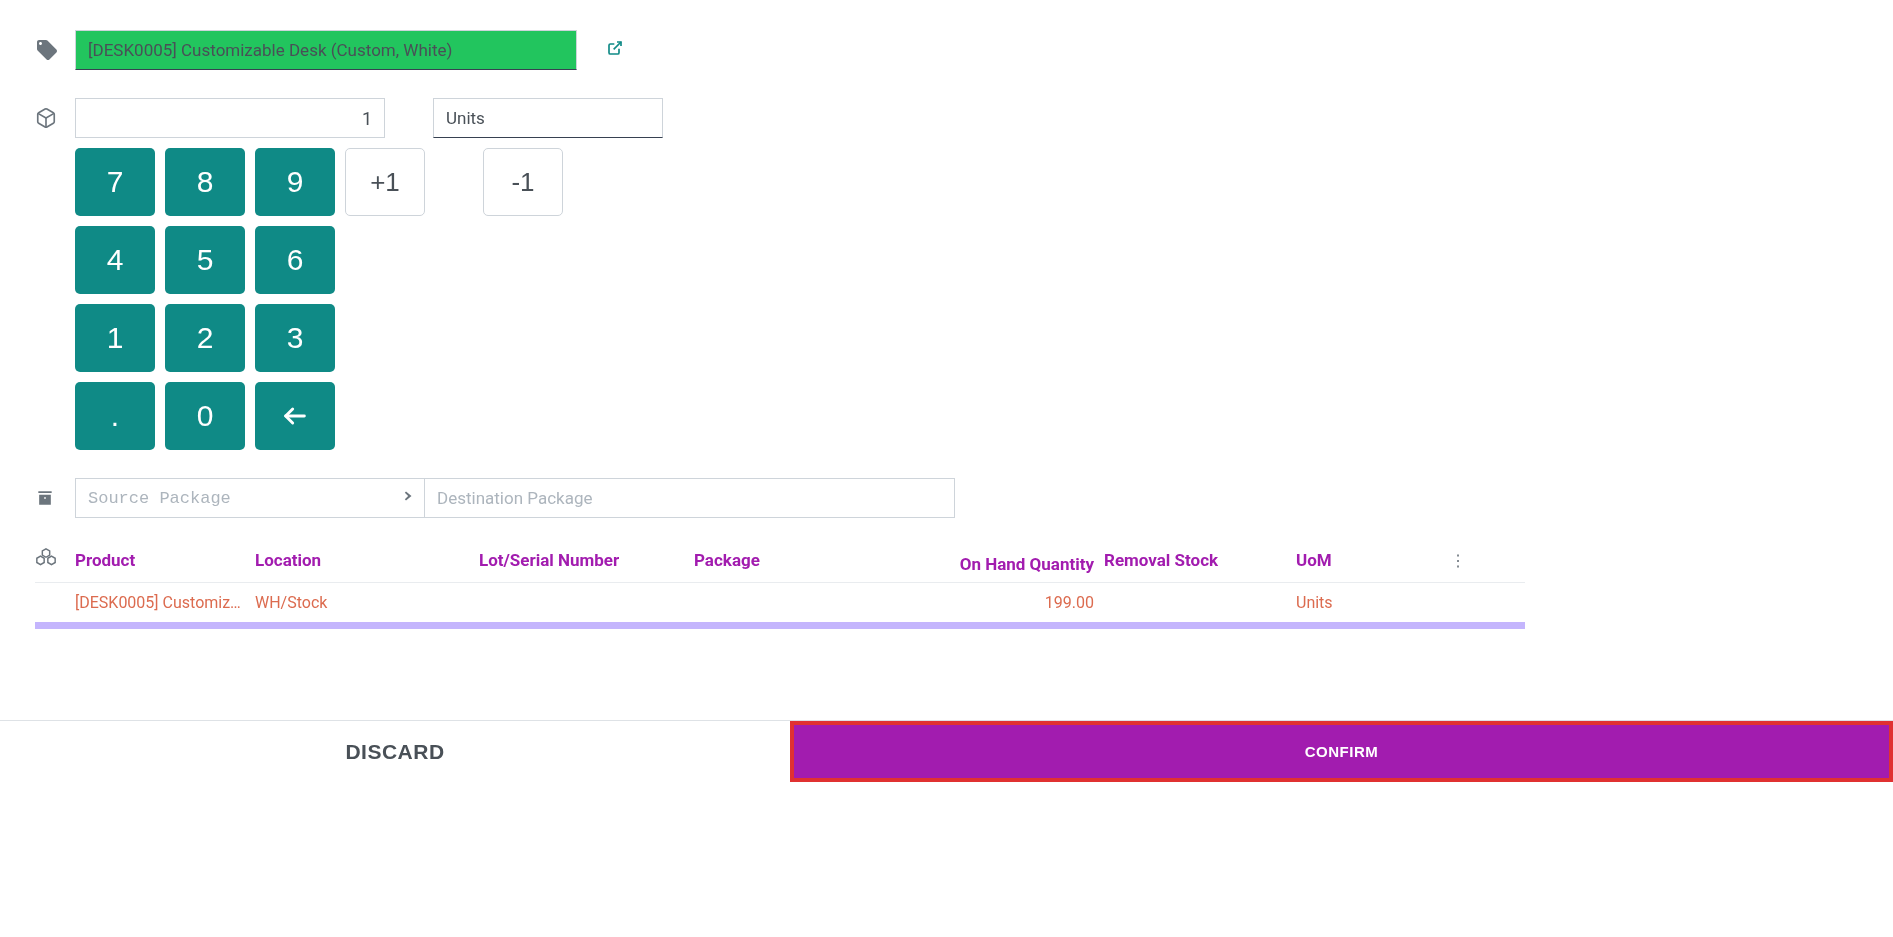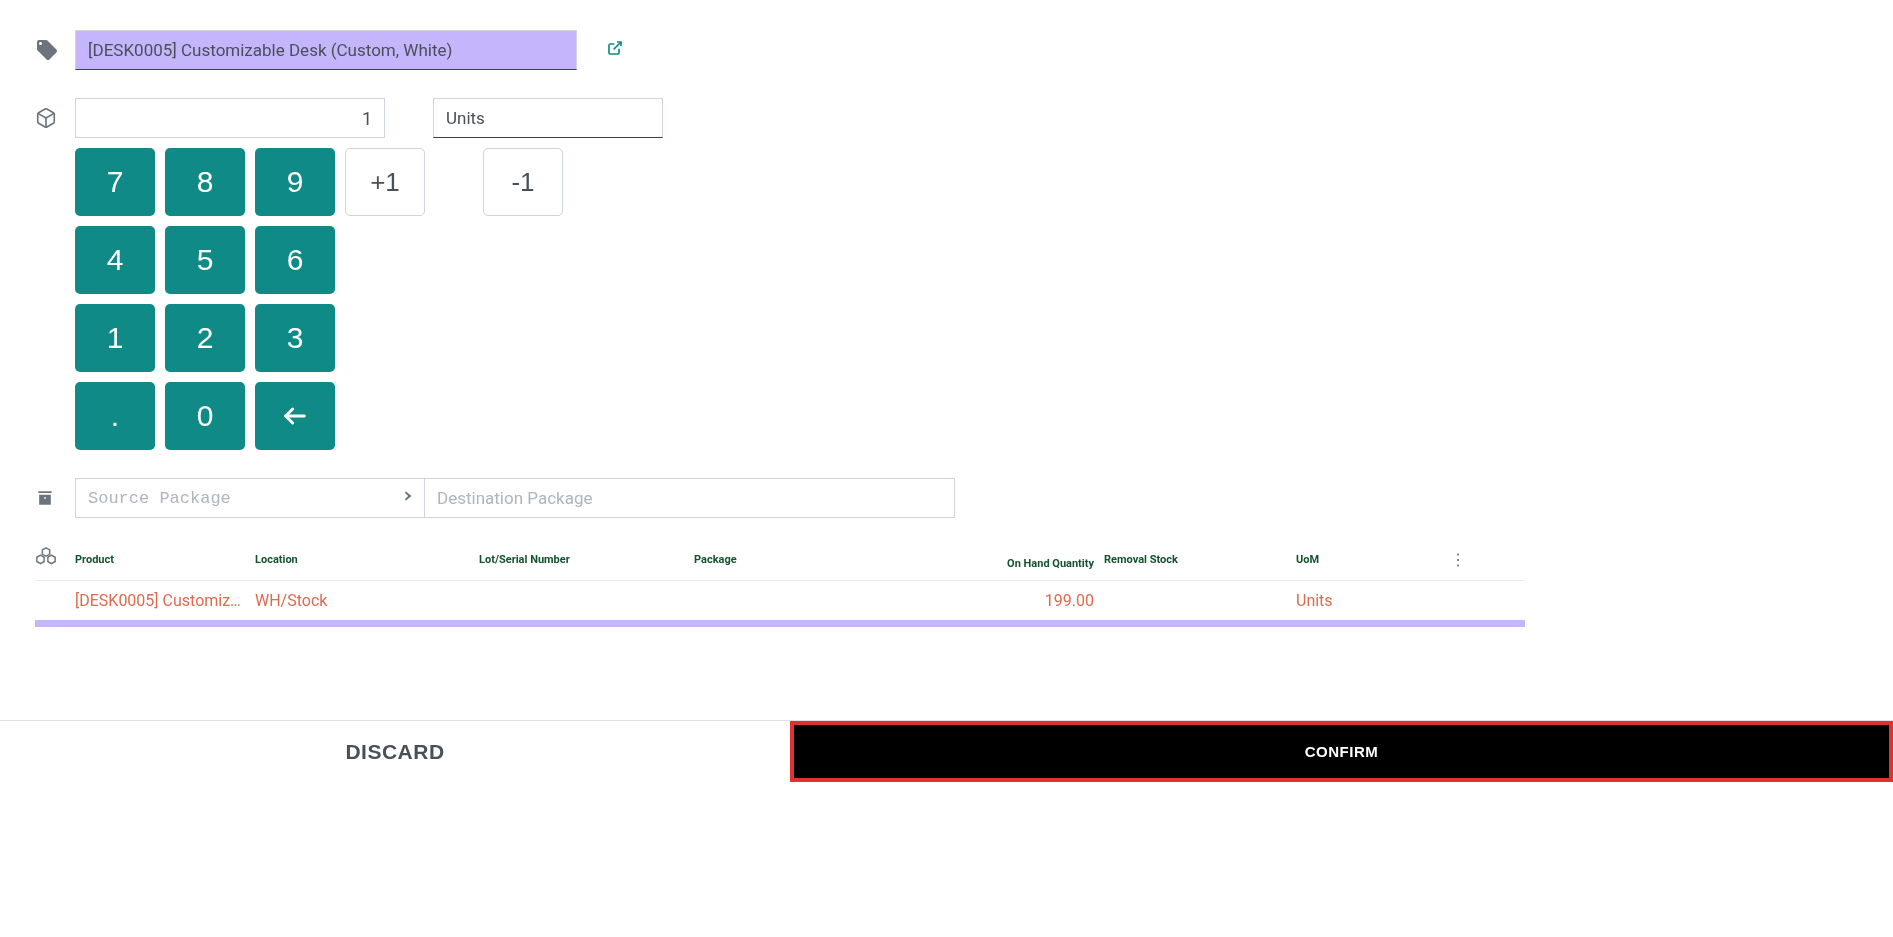--- a/index.html
+++ b/index.html
@@ -33,21 +33,21 @@
   align-items: center;
 }
 .m2o-input {
   width: 502px;
   height: 40px;
   border: 1px solid #ced4da;
   border-bottom: 1px solid #374151;
   padding: 0 12px;
   font-size: 17px;
   color: #495057;
-  background: #c4b5fd;
+  background: #22c55e;
 }
 .ext-link {
   margin-left: 30px;
   color: #0f8a86;
   cursor: pointer;
 }
 .qty-row { margin-bottom: 10px; }
 .qty-input {
   width: 310px;
   height: 40px;
@@ -139,22 +139,22 @@
   display: flex;
   align-items: center;
   padding: 8px 0;
 }
 .table-icon {
   width: 40px;
   color: #6c757d;
 }
 .th {
   font-weight: 700;
-  font-size: 11px;
-  color: #14532d;
+  font-size: 17px;
+  color: #a21caf;
 }
 .col-product { width: 180px; }
 .col-location { width: 224px; }
 .col-lot { width: 215px; }
 .col-package { width: 240px; }
 .col-onhand { width: 160px; text-align: right; margin-top: 8px; }
 .col-removal { width: 202px; padding-left: 10px; }
 .col-uom { width: 140px; }
 .col-kebab { width: 30px; text-align: right; color: #6c757d; cursor: pointer; }
 .table-row {
@@ -186,21 +186,21 @@
   background: #fff;
   border: none;
   font-size: 21px;
   font-weight: 700;
   color: #495057;
   letter-spacing: 0.5px;
   cursor: pointer;
 }
 .btn-confirm {
   flex: 1;
-  background: #000000;
+  background: #a21caf;
   border: 4px solid #e03131;
   color: #fff;
   font-size: 15px;
   font-weight: 700;
   letter-spacing: 0.5px;
   cursor: pointer;
 }
 input { font-family: inherit; }
 </style>
 </head>

